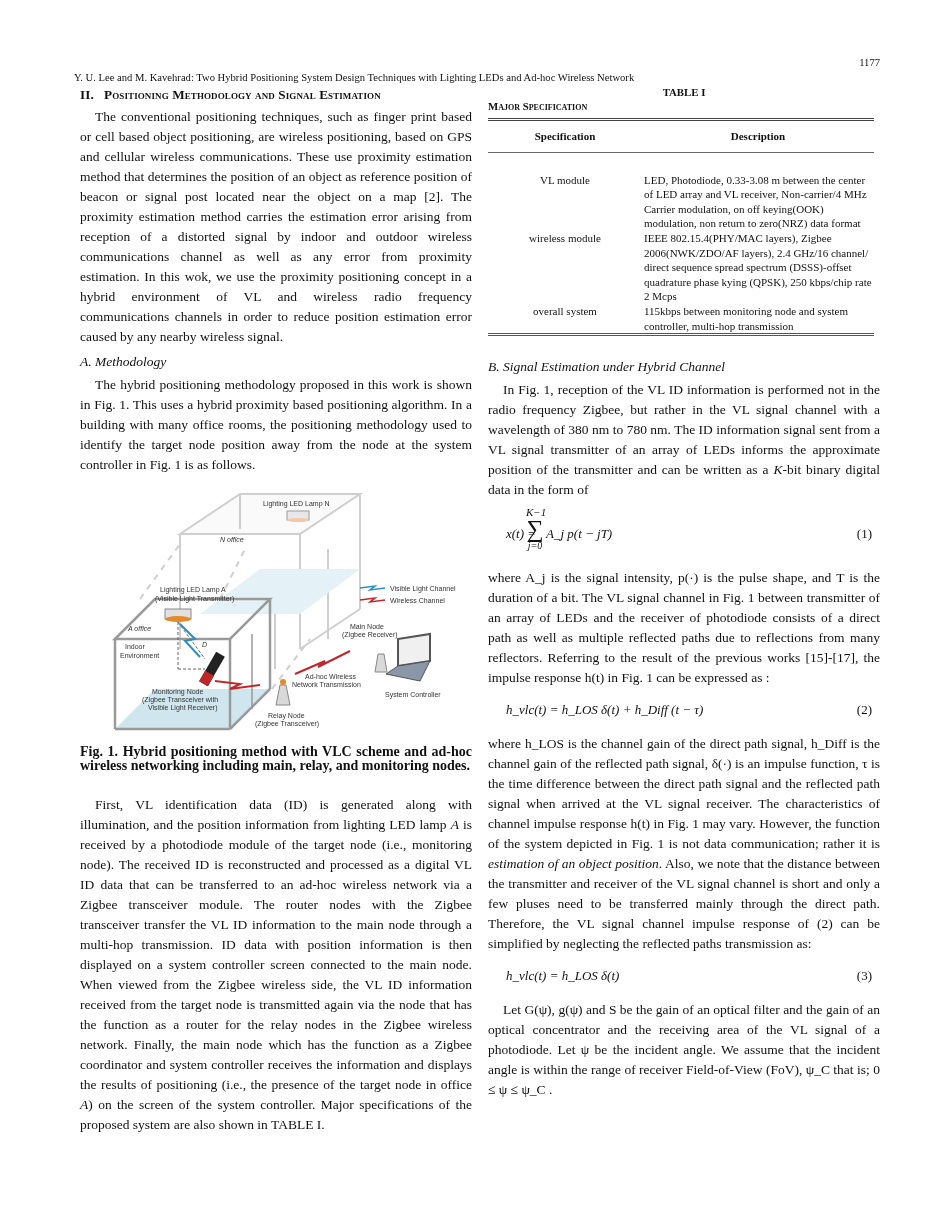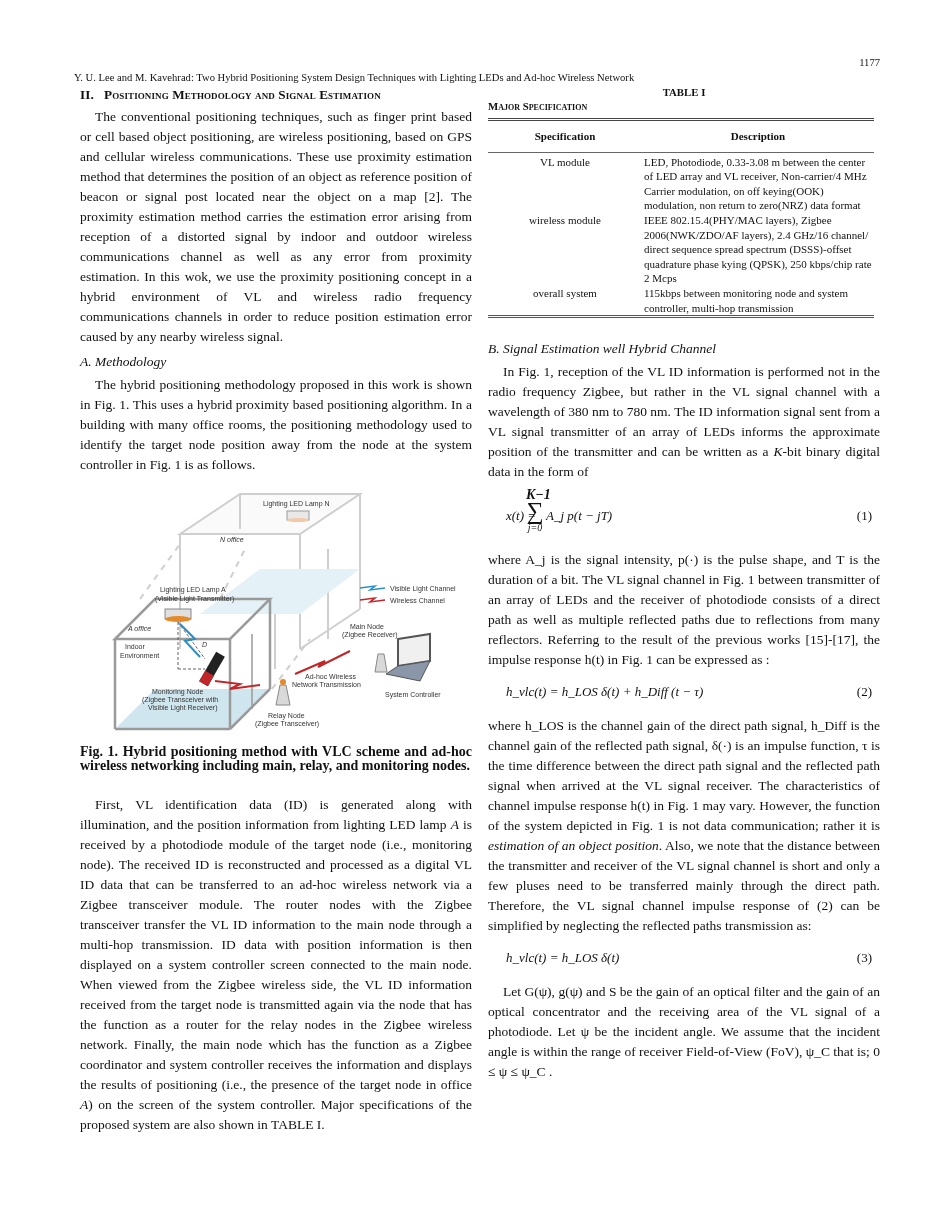--- a/index.html
+++ b/index.html
@@ -20,33 +20,33 @@
 
   .figure { position: relative; width: 392px; height: 250px; margin: 14px 0 4px 0; }
   .figure svg { width: 392px; height: 250px; }
   .fig-caption { font-size: 14px; font-weight: bold; line-height: 14px; text-align: justify; margin-top: 6px; margin-bottom: 22px; }
 
   .table-title { text-align: center; font-size: 10.8px; font-weight: bold; line-height: 13px; }
   .table-sub { font-size: 10.8px; font-weight: bold; font-variant: small-caps; line-height: 14px; margin-bottom: 5px; }
   table.spec { width: 386px; border-collapse: collapse; font-size: 11px; line-height: 14.6px; }
   table.spec thead tr th { border-top: 3px double #444; border-bottom: 1px solid #666; padding: 8px 2px 8px 2px; font-weight: bold; }
   table.spec tbody td { vertical-align: top; padding: 0 2px; }
-  table.spec tbody tr:first-child td { padding-top: 2px; }
+  table.spec tbody tr:first-child td { padding-top: 20px; }
   table.spec tbody tr:last-child td { border-bottom: 3px double #555; }
   table.spec td.k { width: 150px; text-align: center; }
   table.spec td.v { text-align: left; }
 
   .eq { position: relative; height: 30px; font-size: 13px; font-style: italic; margin: 8px 0; }
   .eq .lhs { position: absolute; left: 2px; top: 6px; white-space: nowrap; margin-left: 16px; }
   .eq .num { position: absolute; right: 8px; top: 6px; font-style: normal; }
   .eq.big { height: 52px; }
   .eq.big .lhs { top: 18px; }
   .eq.big .num { top: 18px; }
   .sigma { position: absolute; left: 38px; top: 0px; font-style: normal; text-align: center; width: 18px; }
-  .sigma .top { font-size: 14px; font-style: italic; display: block; line-height: 9px; font-weight: bold; }
+  .sigma .top { font-size: 11px; font-style: italic; display: block; line-height: 9px; }
   .sigma .s { font-size: 24px; display: block; line-height: 24px; }
   .sigma .bot { font-size: 10px; font-style: italic; display: block; line-height: 9px; }
   .eq .after { position: absolute; left: 58px; top: 18px; white-space: nowrap; }
   i { font-style: italic; }
 </style>
 </head>
 <body>
 
 <div class="running-head">
   <span class="title">Y. U. Lee and M. Kavehrad: Two Hybrid Positioning System Design Techniques with Lighting LEDs and Ad-hoc Wireless Network</span>
@@ -172,21 +172,21 @@
         <td class="k">wireless module</td>
         <td class="v">IEEE 802.15.4(PHY/MAC layers), Zigbee 2006(NWK/ZDO/AF layers), 2.4 GHz/16 channel/  direct sequence spread spectrum (DSSS)-offset quadrature phase kying (QPSK), 250 kbps/chip rate 2 Mcps</td>
       </tr>
       <tr>
         <td class="k">overall system</td>
         <td class="v">115kbps between monitoring node and system controller, multi-hop transmission</td>
       </tr>
     </tbody>
   </table>
 
-  <h3 class="sub" style="margin-top:22px">B.  Signal Estimation well Hybrid Channel</h3>
+  <h3 class="sub" style="margin-top:22px">B.  Signal Estimation under Hybrid Channel</h3>
   <p class="body"><span>In Fig. 1, reception of the VL ID information is performed not in the radio frequency Zigbee, but rather in the VL signal channel with a wavelength of 380 nm to 780 nm. The ID information signal sent from a VL signal transmitter of an array of LEDs informs the approximate position of the transmitter and can be written as a </span><i>K</i><span>-bit binary digital data in the form of</span></p>
 
   <div class="eq big">
     <span class="lhs">x(t) =</span>
     <span class="sigma">
       <span class="top">K−1</span>
       <span class="s">∑</span>
       <span class="bot">j=0</span>
     </span>
     <span class="after">A_j p(t − jT)</span>

